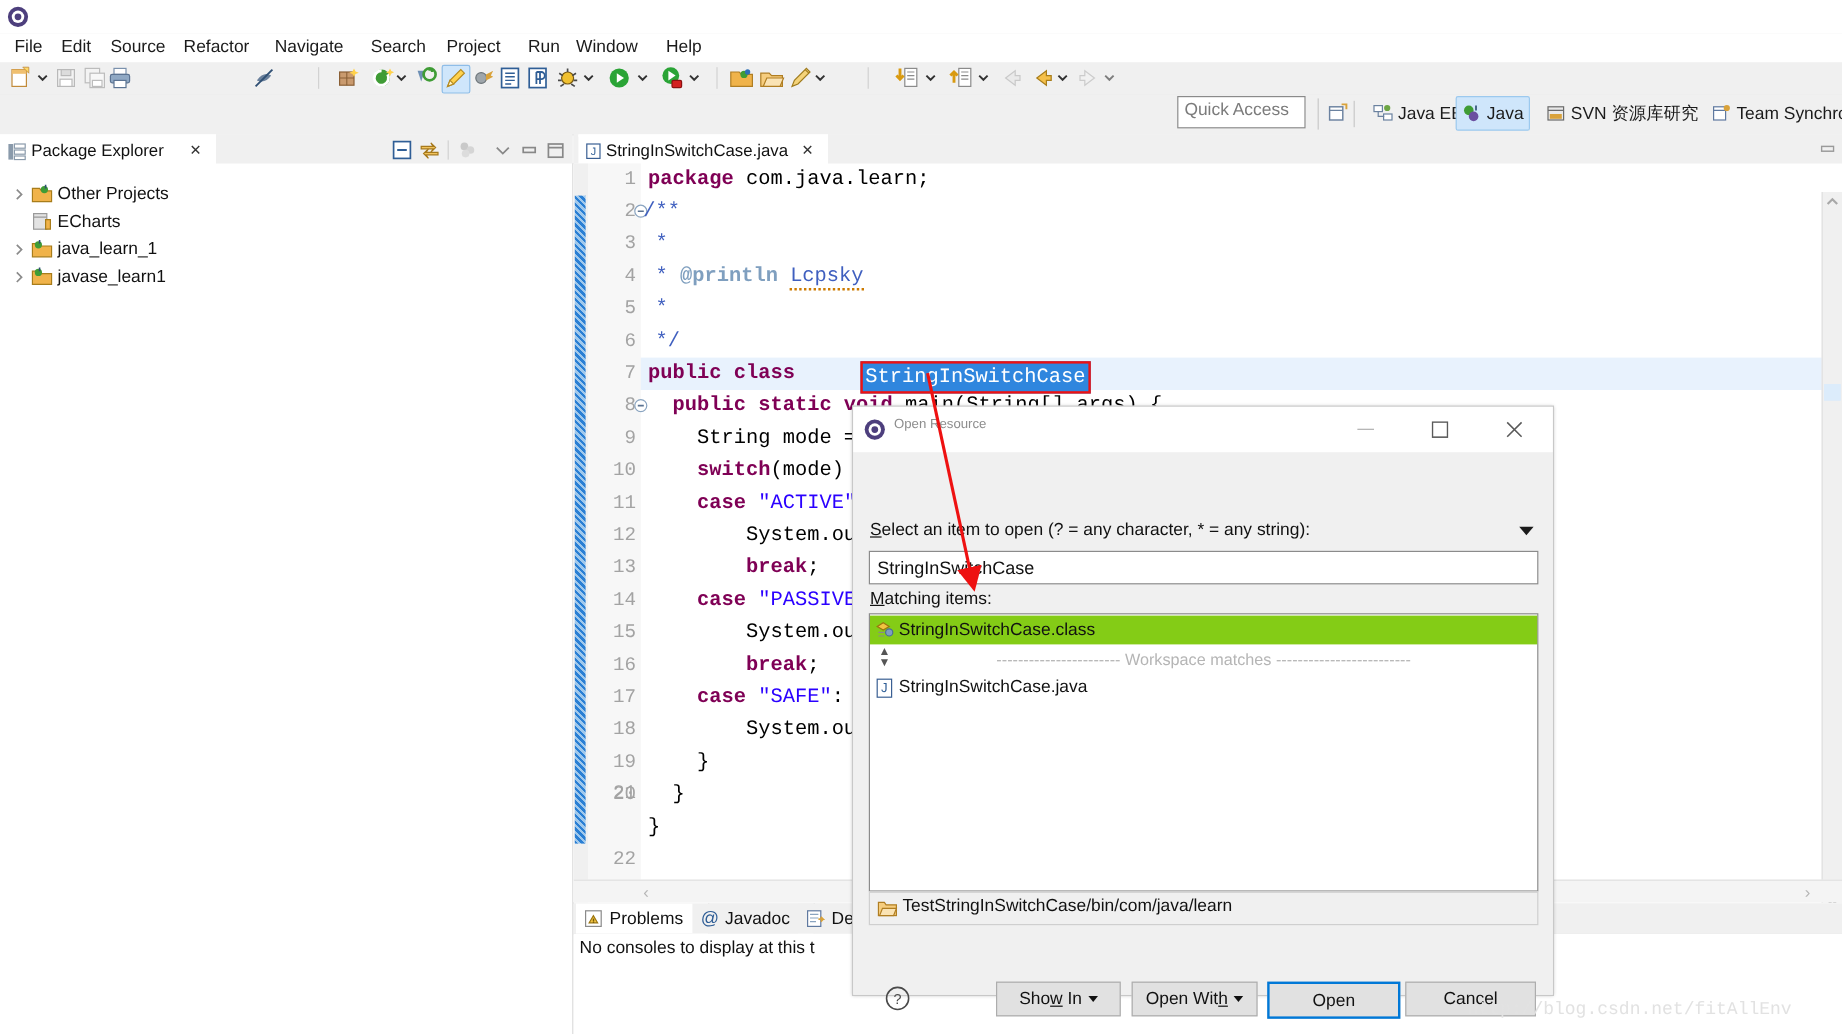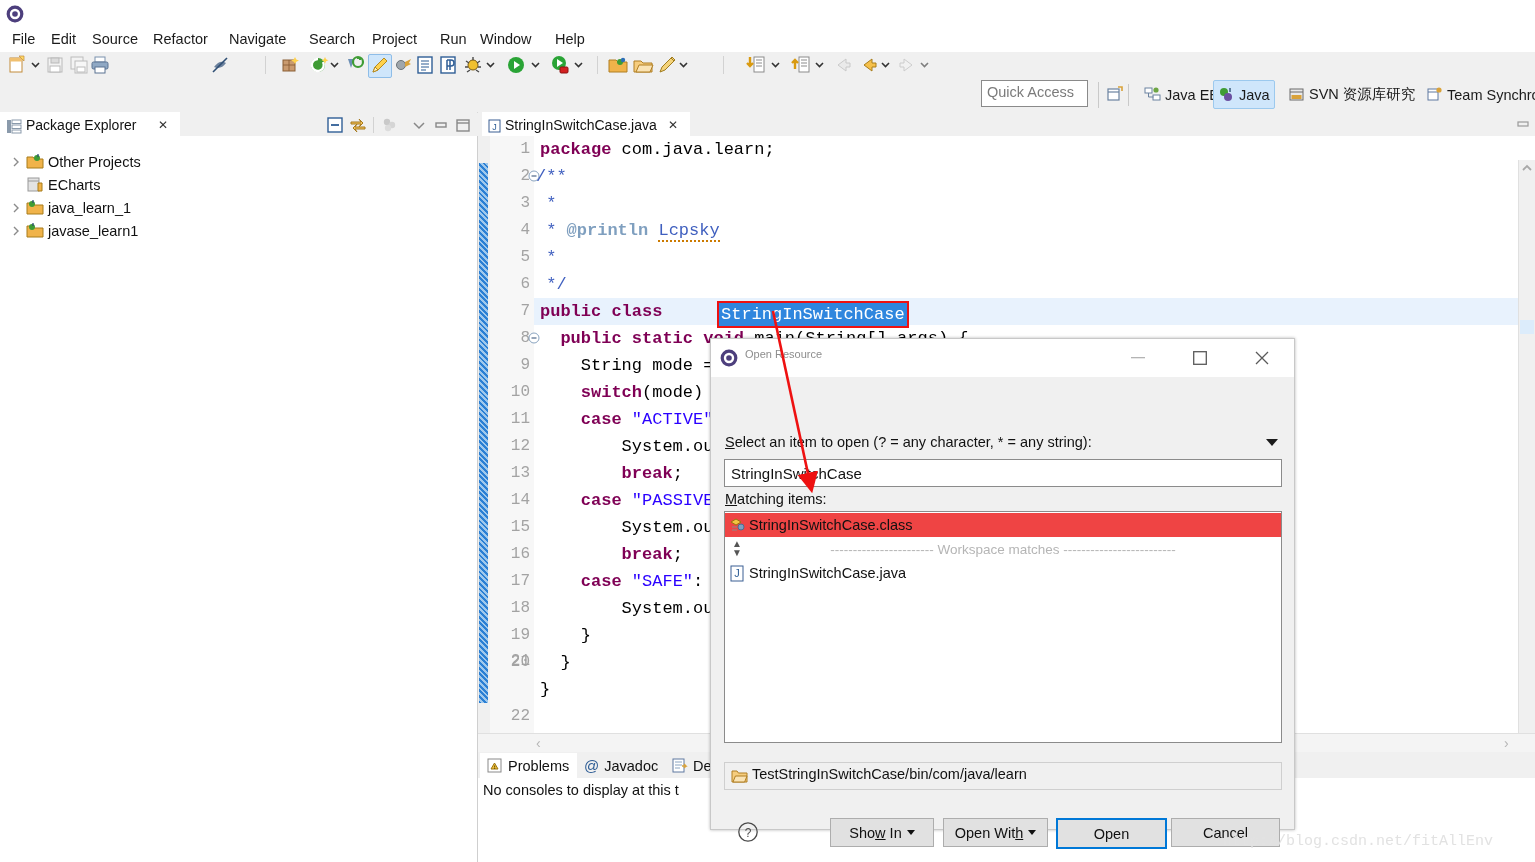--- a/index.html
+++ b/index.html
@@ -105,26 +105,26 @@
   .wb{position:absolute;top:0;width:46px;height:38px;cursor:default;}
   .dlg-body{position:absolute;left:0;top:38px;width:583px;height:452px;background:#f0f0f0;}
   .lbl1{position:absolute;left:14px;top:57px;font-size:14.5px;color:#111;}
   .lbl1 u{text-decoration:underline;}
   .combo-arrow{position:absolute;right:16px;top:62px;width:0;height:0;border-left:6px solid transparent;border-right:6px solid transparent;border-top:7px solid #1b1b1b;}
   .dfield{position:absolute;left:13px;top:82px;width:556px;height:26px;background:#ffffff;border:1px solid #8b8b8b;}
   .dfield input{position:absolute;left:4px;top:2px;width:540px;height:21px;border:0;outline:none;font-family:"Liberation Sans",sans-serif;font-size:15px;color:#111;background:transparent;}
   .lbl2{position:absolute;left:14px;top:114px;font-size:14.5px;color:#111;}
   .list{position:absolute;left:13px;top:134px;width:556px;height:230px;background:#ffffff;border:1px solid #8b8b8b;}
   .li{position:absolute;left:0;width:556px;height:24px;display:flex;align-items:center;font-size:14.5px;color:#111;}
-  .li.sel{background:#ef4444;}
+  .li.sel{background:#84cc16;}
   .li .ico{position:absolute;left:4px;width:17px;height:17px;}
   .li .txt{position:absolute;left:24px;white-space:nowrap;}
   .sepline{position:absolute;left:0;width:556px;height:24px;color:#b5b5b5;font-size:13.5px;display:flex;align-items:center;justify-content:center;letter-spacing:0;}
   .sepline .sarr{position:absolute;left:7px;top:2px;width:12px;height:19px;color:#555;font-size:10px;line-height:9px;}
-  .pathbar{position:absolute;left:13px;top:385px;width:556px;height:26px;background:#f0f0f0;border:1px solid #cfcfcf;display:flex;align-items:center;}
+  .pathbar{position:absolute;left:13px;top:366px;width:556px;height:26px;background:#f0f0f0;border:1px solid #cfcfcf;display:flex;align-items:center;}
   .pathbar .pico{position:absolute;left:6px;top:5px;width:17px;height:15px;}
   .pathbar .ptxt{position:absolute;left:27px;top:3px;font-size:14.5px;color:#111;}
   .help{position:absolute;left:26px;top:444px;width:22px;height:22px;}
   .dbtn{position:absolute;top:441px;height:27px;background:#e1e1e1;border:1px solid #adadad;
         font-family:"Liberation Sans",sans-serif;font-size:14.5px;color:#111;cursor:default;
         display:flex;align-items:center;justify-content:center;gap:5px;}
   .dbtn.def{border:2px solid #0078d7;background:#e1e1e1;}
   .dbtn u{text-decoration:underline;}
   .dcaret{width:0;height:0;border-left:4px solid transparent;border-right:4px solid transparent;border-top:5px solid #111;}
 

